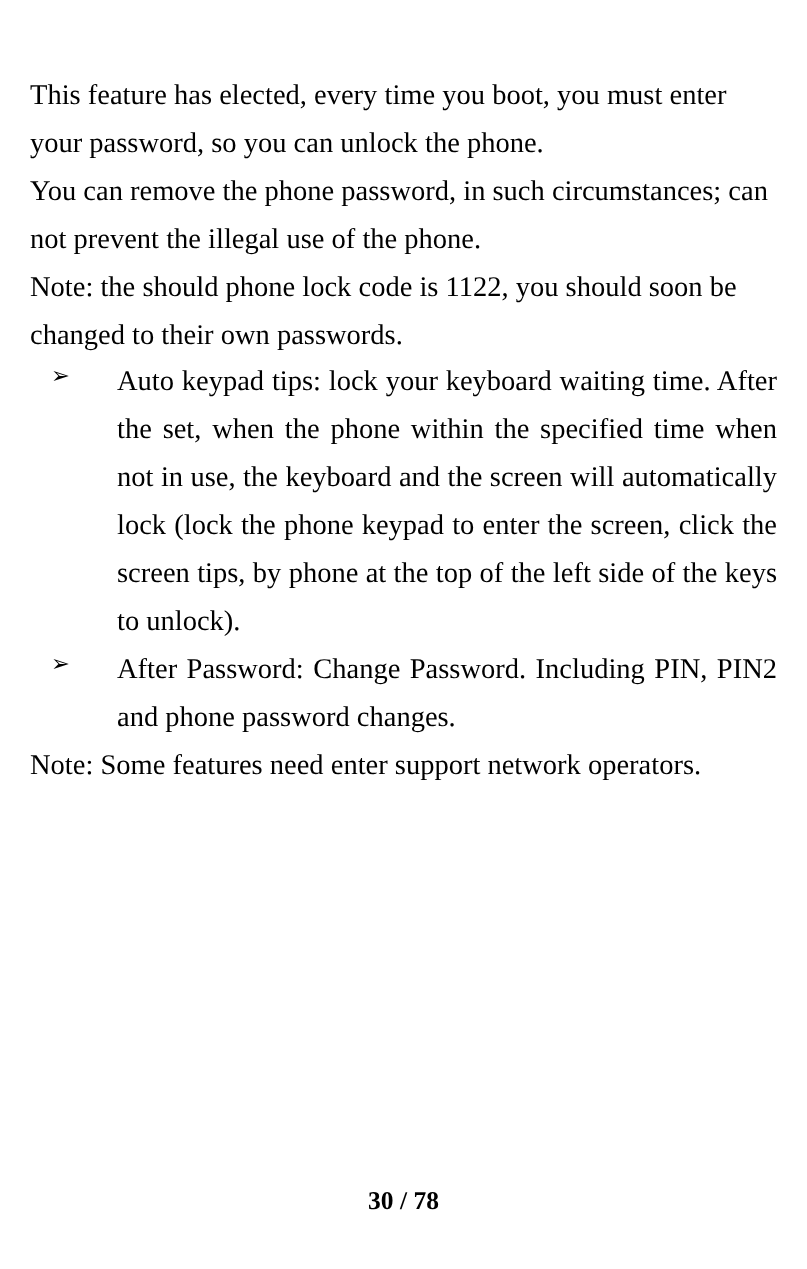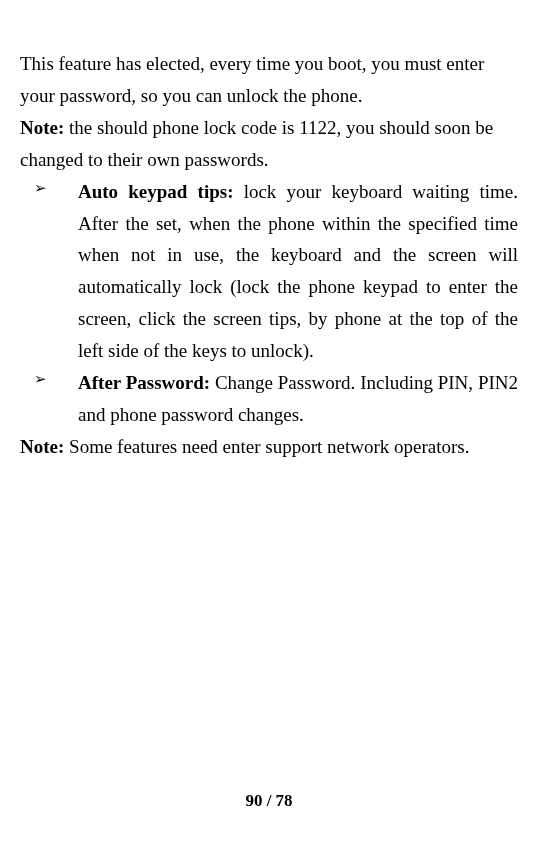--- a/index.html
+++ b/index.html
@@ -18,21 +18,21 @@
       position: relative;
       line-height: 1.68;
     }
     .content {
       width: 100%;
     }
     .para {
       margin-bottom: 0;
     }
     .bold {
-      font-weight: bold;
+      font-weight: normal;
     }
     .bullet-item {
       padding-left: 58px;
       position: relative;
       text-align: justify;
     }
     .bullet-marker {
       position: absolute;
       left: 14px;
       top: 0;
@@ -48,20 +48,21 @@
       font-size: 17px;
     }
   </style>
 </head>
 <body>
 
 <div class="content">
 
   <div class="para">This feature has elected, every time you boot, you must enter your password, so you can unlock the phone.</div>
 
+  <div class="para">You can remove the phone password, in such circumstances; can not prevent the illegal use of the phone.</div>
 
   <div class="para">
     <span class="bold">Note:</span><span> the should phone lock code is 1122, you should soon be changed to their own passwords.</span>
   </div>
 
   <div class="bullet-item">
     <span class="bullet-marker">➢</span>
     <span class="bold">Auto keypad tips:</span><span> lock your keyboard waiting time. After the set, when the phone within the specified time when not in use, the keyboard and the screen will automatically lock (lock the phone keypad to enter the screen, click the screen tips, by phone at the top of the left side of the keys to unlock).</span>
   </div>
 
@@ -69,13 +70,13 @@
     <span class="bullet-marker">➢</span>
     <span class="bold">After Password:</span><span> Change Password. Including PIN, PIN2 and phone password changes.</span>
   </div>
 
   <div class="para">
     <span class="bold">Note:</span><span> Some features need enter support network operators.</span>
   </div>
 
 </div>
 
-<div class="page-num">90 / 78</div>
+<div class="page-num">30 / 78</div>
 
 </body></html>

